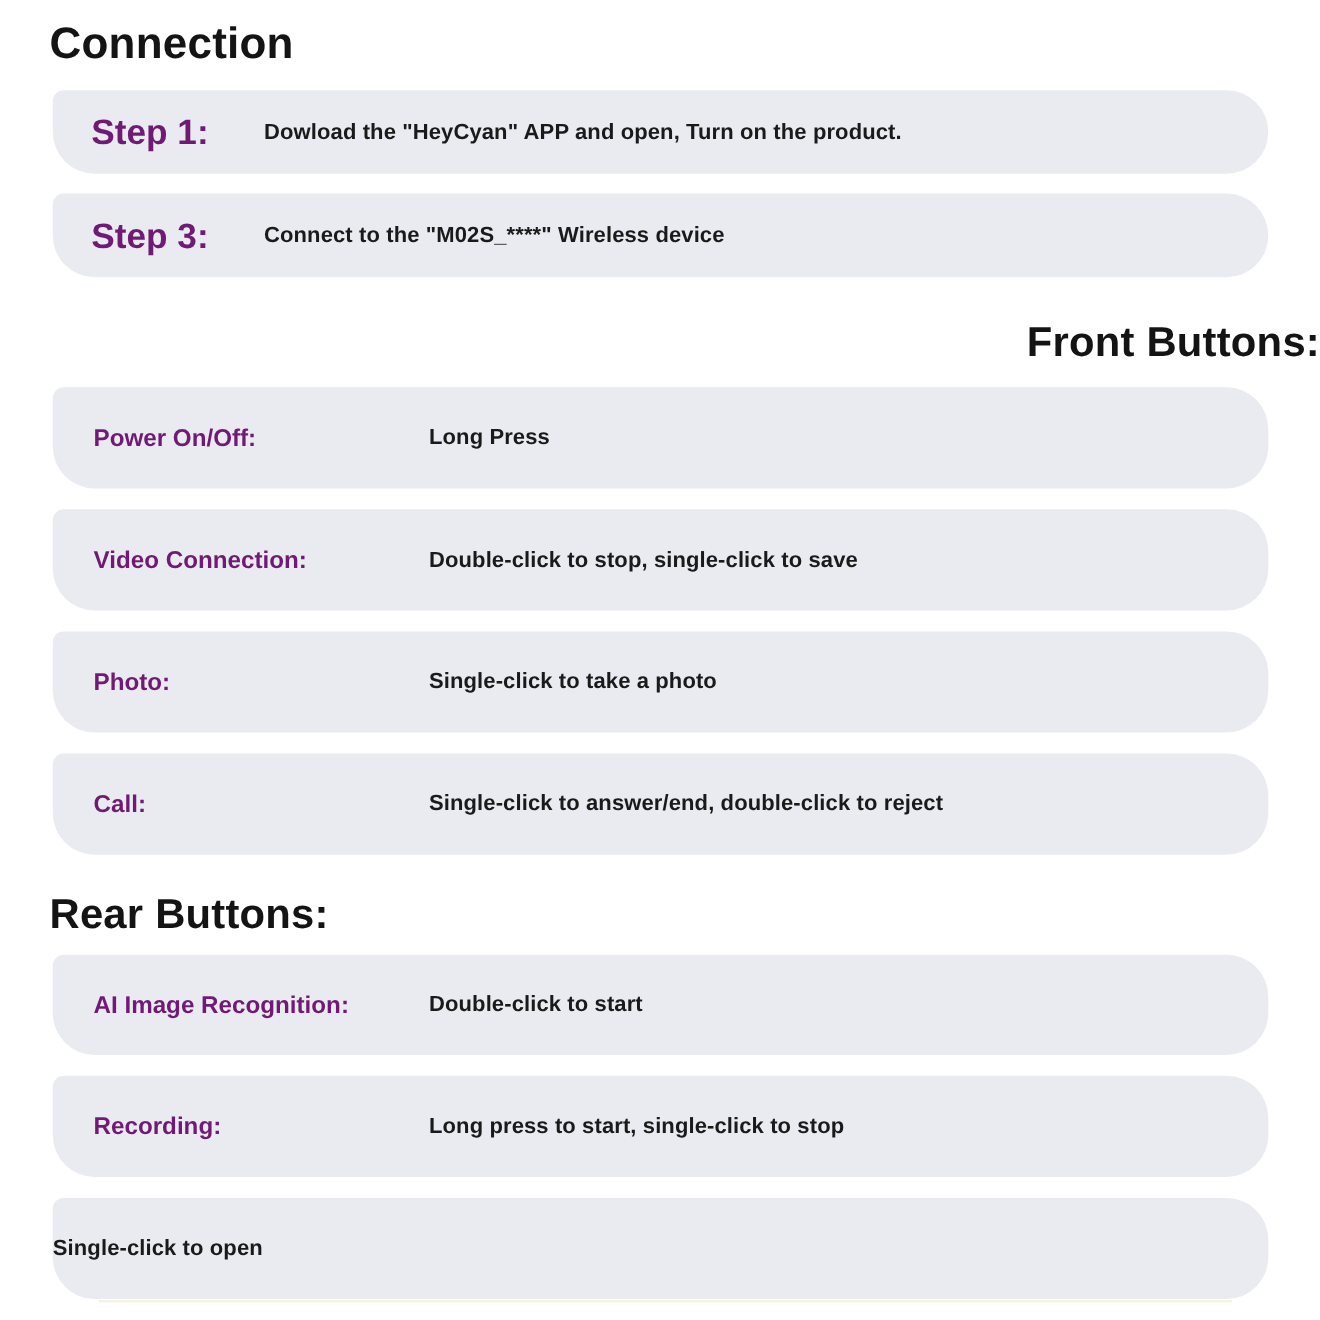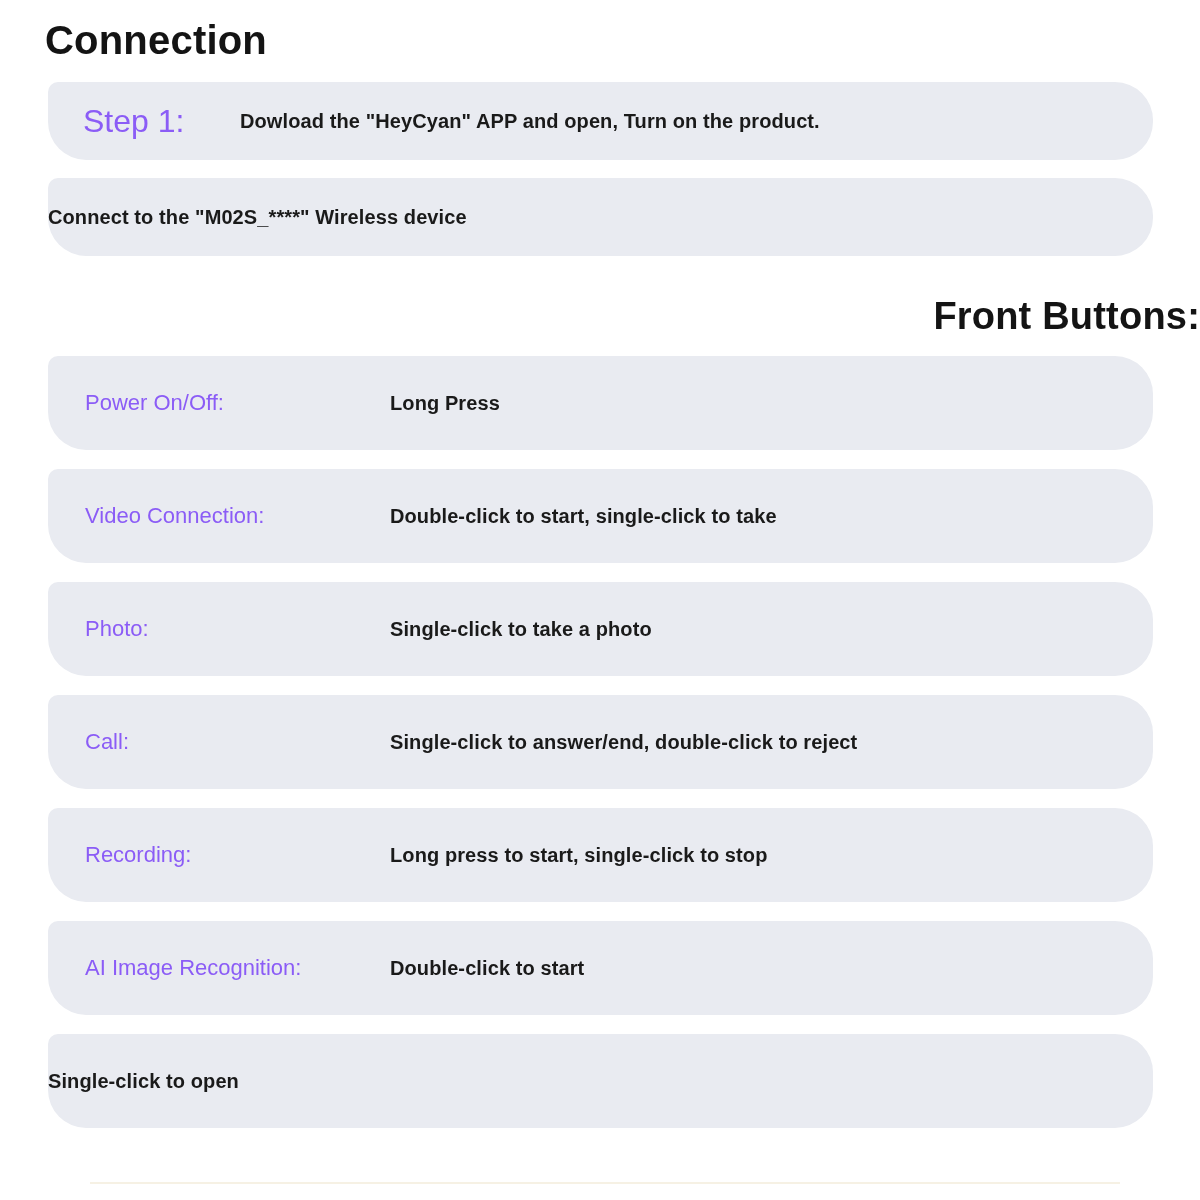--- a/index.html
+++ b/index.html
@@ -38,22 +38,22 @@
     background: #e9ebf1;
     border-radius: 10px 38px 38px 38px;
     display: flex;
     align-items: center;
     margin: 0 47px 18px 48px;
   }
   .step-row   { height: 78px; }
   .button-row { height: 94px; margin-bottom: 19px; }
 
   .row-label {
-    color: #8b5cf6;
-    font-weight: normal;
+    color: #701a75;
+    font-weight: bold;
     flex-shrink: 0;
   }
   .step-row .row-label {
     font-size: 32px;
     flex: 0 0 192px;
     padding-left: 35px;
   }
   .button-row .row-label {
     font-size: 22px;
     flex: 0 0 342px;
@@ -82,54 +82,56 @@
 
   <h1 class="section-heading">Connection</h1>
 
   <div class="row step-row">
     <span class="row-label">Step 1:</span>
     <span class="row-description">Dowload the "HeyCyan" APP and open, Turn on the product.</span>
   </div>
 
 
   <div class="row step-row">
+    <span class="row-label">Step 3:</span>
     <span class="row-description">Connect to the "M02S_****" Wireless device</span>
   </div>
 
   <h2 class="section-heading" id="front-heading">Front Buttons:</h2>
 
   <div class="row button-row">
     <span class="row-label">Power On/Off:</span>
     <span class="row-description">Long Press</span>
   </div>
 
   <div class="row button-row">
     <span class="row-label">Video Connection:</span>
-    <span class="row-description">Double-click to start, single-click to take</span>
+    <span class="row-description">Double-click to stop, single-click to save</span>
   </div>
 
   <div class="row button-row">
     <span class="row-label">Photo:</span>
     <span class="row-description">Single-click to take a photo</span>
   </div>
 
   <div class="row button-row">
     <span class="row-label">Call:</span>
     <span class="row-description">Single-click to answer/end, double-click to reject</span>
   </div>
 
+  <h2 class="section-heading" id="rear-heading">Rear Buttons:</h2>
+
+  <div class="row button-row">
+    <span class="row-label">AI Image Recognition:</span>
+    <span class="row-description">Double-click to start</span>
+  </div>
 
   <div class="row button-row">
     <span class="row-label">Recording:</span>
     <span class="row-description">Long press to start, single-click to stop</span>
-  </div>
-
-  <div class="row button-row">
-    <span class="row-label">AI Image Recognition:</span>
-    <span class="row-description">Double-click to start</span>
   </div>
 
   <div class="row button-row">
     <span class="row-description">Single-click to open</span>
   </div>
 
 </div>
 
 <div class="page-break-line"></div>
 

